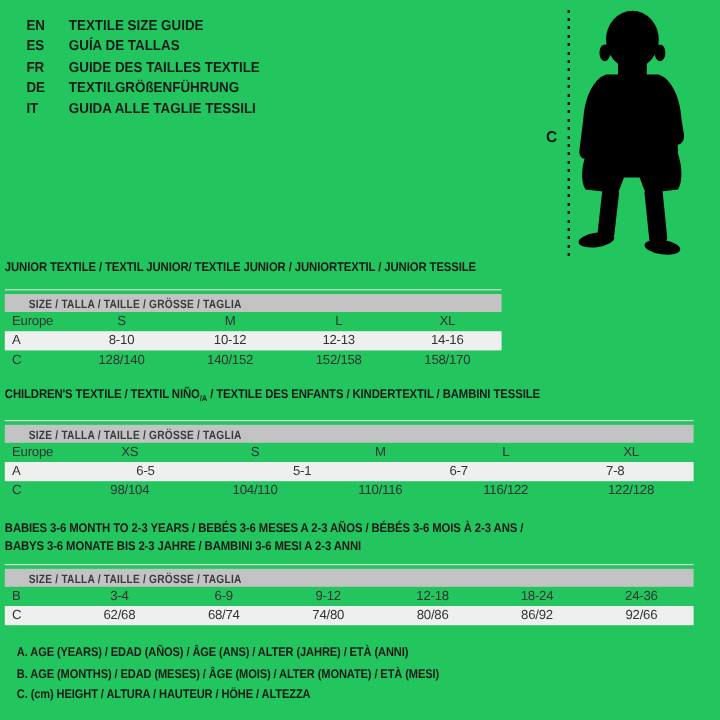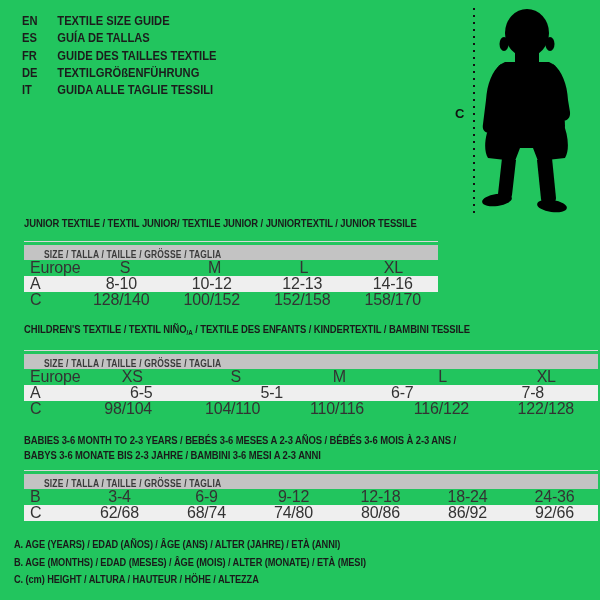--- a/index.html
+++ b/index.html
@@ -11,35 +11,35 @@
   .lang-block{position:absolute;left:22px;top:13px;}
   .lang-row{display:flex;font-weight:bold;font-size:12px;line-height:17.3px;
     transform:scaleX(0.93);transform-origin:left;white-space:nowrap;color:#1c1c1c;}
   .lang-code{width:38px;flex:0 0 38px;}
   
   .dotted-line{position:absolute;left:473px;top:8px;width:2px;height:206px;
     background:repeating-linear-gradient(to bottom,#111 0 2.5px,transparent 2.5px 7px);}
   .height-label{position:absolute;left:455px;top:106px;font-weight:bold;font-size:13px;color:#111;}
   .baby-svg{position:absolute;left:479px;top:8px;width:95px;height:205px;overflow:visible;}
   
-  .sections{position:absolute;left:24px;top:216px;width:574px;}
+  .sections{position:absolute;left:4px;top:216px;width:574px;}
   .section-title{font-weight:bold;font-size:10.5px;line-height:12px;letter-spacing:-0.1px;
     transform:scaleX(0.90);transform-origin:left;white-space:nowrap;color:#1a1a1a;}
   .title-line{line-height:15px;}
   .title-sub{font-size:7px;vertical-align:-2px;}
   .sec-junior{margin-top:0;}
   .sec-children{margin-top:14px;}
   .sec-babies{margin-top:16px;}
   .size-table{margin-top:10px;}
   .sec-babies .size-table{margin-top:7px;}
   .hairline{height:1px;background:#d8d8d8;margin-bottom:3px;}
   .bar{height:15px;line-height:15px;background:var(--bar-bg,#c3c3c3);padding-left:20px;overflow:hidden;}
   .bar-text{display:inline-block;font-weight:bold;font-size:10px;color:var(--bar-fg,#3b3b3b);
     transform:scaleX(0.85);transform-origin:left;white-space:nowrap;letter-spacing:0.2px;}
-  .trow{display:flex;height:16px;line-height:16px;font-size:16px;color:#333;letter-spacing:-0.2px;}
+  .trow{display:flex;height:16px;line-height:16px;font-size:11px;color:#333;letter-spacing:-0.2px;}
   .trow.shaded{background:var(--row-shade,#efefef);}
   .cell-label{flex:0 0 46px;padding-left:6px;text-align:left;}
   .cell-value{flex:1 1 0;text-align:center;}
   
   .legend{position:absolute;left:14px;top:536px;}
   .legend-line{font-weight:bold;font-size:10.5px;line-height:17.6px;letter-spacing:-0.1px;
     transform:scaleX(0.88);transform-origin:left;white-space:nowrap;color:#1a1a1a;}
 </style>
 </head>
 <body>
@@ -107,21 +107,21 @@
           <div class="trow shaded">
             <div class="cell-label">A</div>
             <div class="cell-value">8-10</div>
             <div class="cell-value">10-12</div>
             <div class="cell-value">12-13</div>
             <div class="cell-value">14-16</div>
           </div>
           <div class="trow">
             <div class="cell-label">C</div>
             <div class="cell-value">128/140</div>
-            <div class="cell-value">100/152</div>
+            <div class="cell-value">140/152</div>
             <div class="cell-value">152/158</div>
             <div class="cell-value">158/170</div>
           </div>
         </div>
       </div>
       <div class="section sec-children">
         <div class="section-title">
           <div class="title-line"><span>CHILDREN'S TEXTILE / TEXTIL NIÑO</span><span class="title-sub">/A</span><span> / TEXTILE DES ENFANTS / KINDERTEXTIL / BAMBINI TESSILE</span></div>
         </div>
         <div class="size-table" style="width: 574px;">

